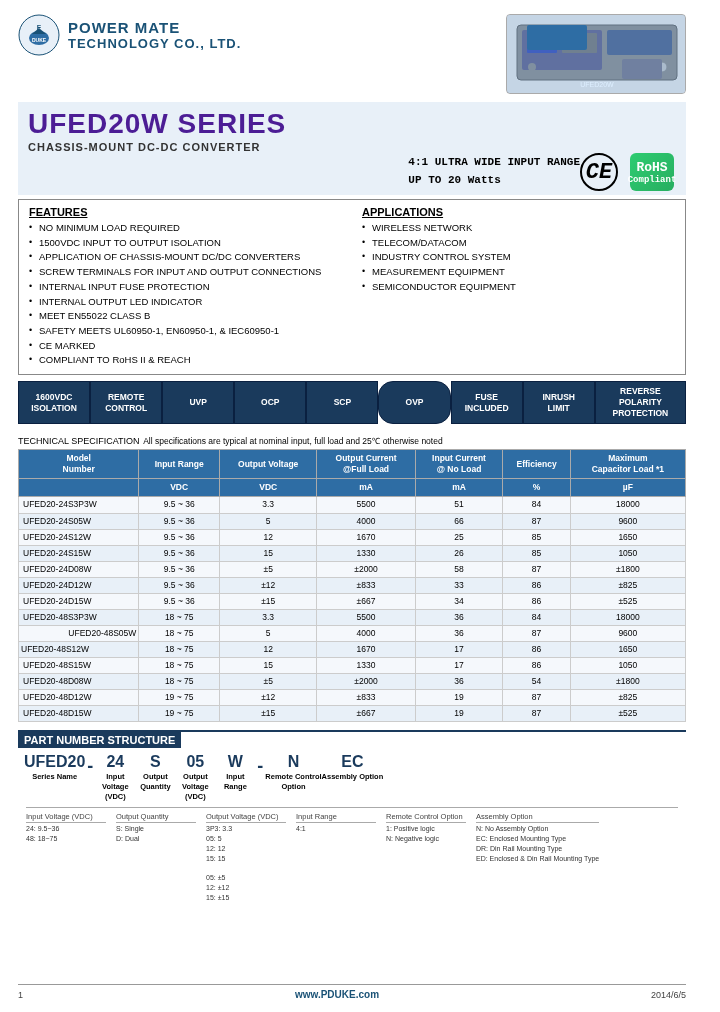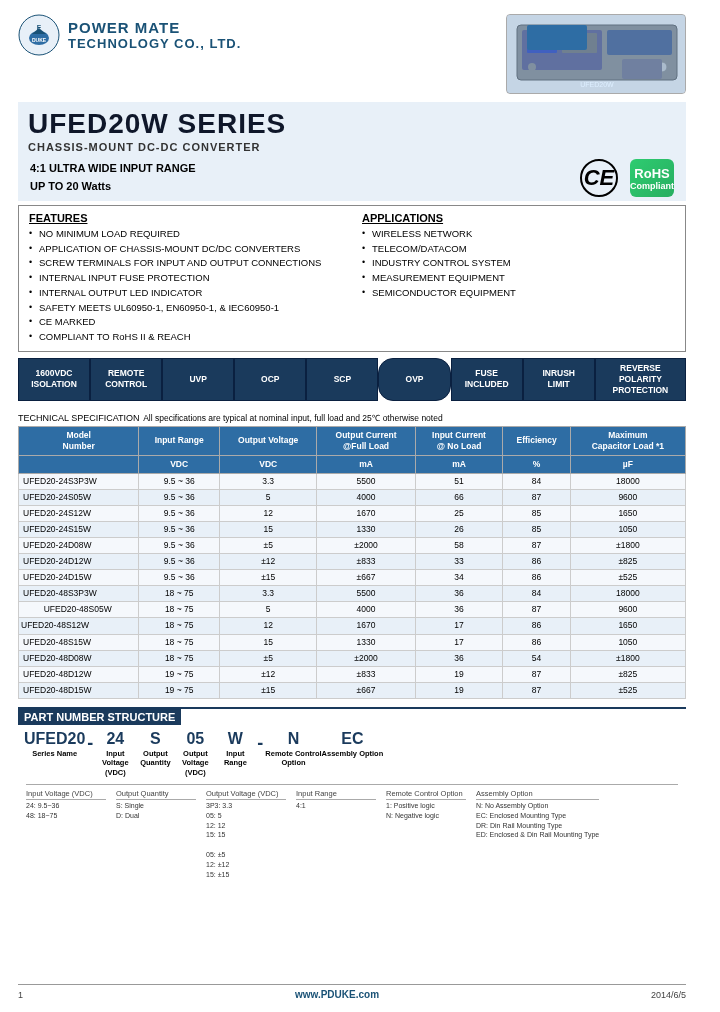--- a/index.html
+++ b/index.html
@@ -69,36 +69,36 @@
     }
     
     .title-section {
       background: #e8f0f8;
       padding: 6px 10px 4px 10px;
       margin-bottom: 4px;
     }
     .main-title {
       font-size: 28px;
       font-weight: bold;
-      color: #0f172a;
+      color: #4c1d95;
       letter-spacing: 1px;
     }
     .subtitle {
       font-size: 11px;
       font-weight: bold;
       color: #333;
       letter-spacing: 1px;
       margin-top: 1px;
     }
     .features-line {
       display: flex;
       align-items: center;
-      justify-content: space-between;
-      margin-top: 6px;
+      justify-content: flex-end;
       padding: 0 2px;
+      font-family: Liberation Mono, monospace;
     }
     .features-text {
       font-size: 11px;
       font-weight: bold;
       color: #000;
       line-height: 1.6;
     }
     .rohs-badge {
       display: flex;
       flex-direction: column;
@@ -358,24 +358,26 @@
         </div>
       </div>
     </div>
   </div>
 
   <div class="fa-section">
     <div class="fa-col">
       <div class="fa-title">FEATURES</div>
       <div id="features-list">
           <div class="fa-item">NO MINIMUM LOAD REQUIRED</div>
+          <div class="fa-item">1500VDC INPUT TO OUTPUT ISOLATION</div>
           <div class="fa-item">APPLICATION OF CHASSIS-MOUNT DC/DC CONVERTERS</div>
           <div class="fa-item">SCREW TERMINALS FOR INPUT AND OUTPUT CONNECTIONS</div>
           <div class="fa-item">INTERNAL INPUT FUSE PROTECTION</div>
           <div class="fa-item">INTERNAL OUTPUT LED INDICATOR</div>
+          <div class="fa-item">MEET EN55022 CLASS B</div>
           <div class="fa-item">SAFETY MEETS UL60950-1, EN60950-1, &amp; IEC60950-1</div>
           <div class="fa-item">CE MARKED</div>
           <div class="fa-item">COMPLIANT TO RoHS II &amp; REACH</div>
         </div>
     </div>
     <div class="fa-col">
       <div class="fa-title">APPLICATIONS</div>
       <div id="applications-list">
           <div class="fa-item">WIRELESS NETWORK</div>
           <div class="fa-item">TELECOM/DATACOM</div>
@@ -501,21 +503,21 @@
           <tr>
             <td style="text-align: left; padding-left: 4px;">UFED20-48S3P3W</td>
             <td>18 ~ 75</td>
             <td>3.3</td>
             <td>5500</td>
             <td>36</td>
             <td>84</td>
             <td>18000</td>
           </tr>
           <tr>
-            <td style="text-align: center; padding-left: 0;">UFED20-48S05W</td>
+            <td style="text-align: right; padding-left: 0;">UFED20-48S05W</td>
             <td>18 ~ 75</td>
             <td>5</td>
             <td>4000</td>
             <td>36</td>
             <td>87</td>
             <td>9600</td>
           </tr>
           <tr>
             <td style="text-align: left; ">UFED20-48S12W</td>
             <td>18 ~ 75</td>

